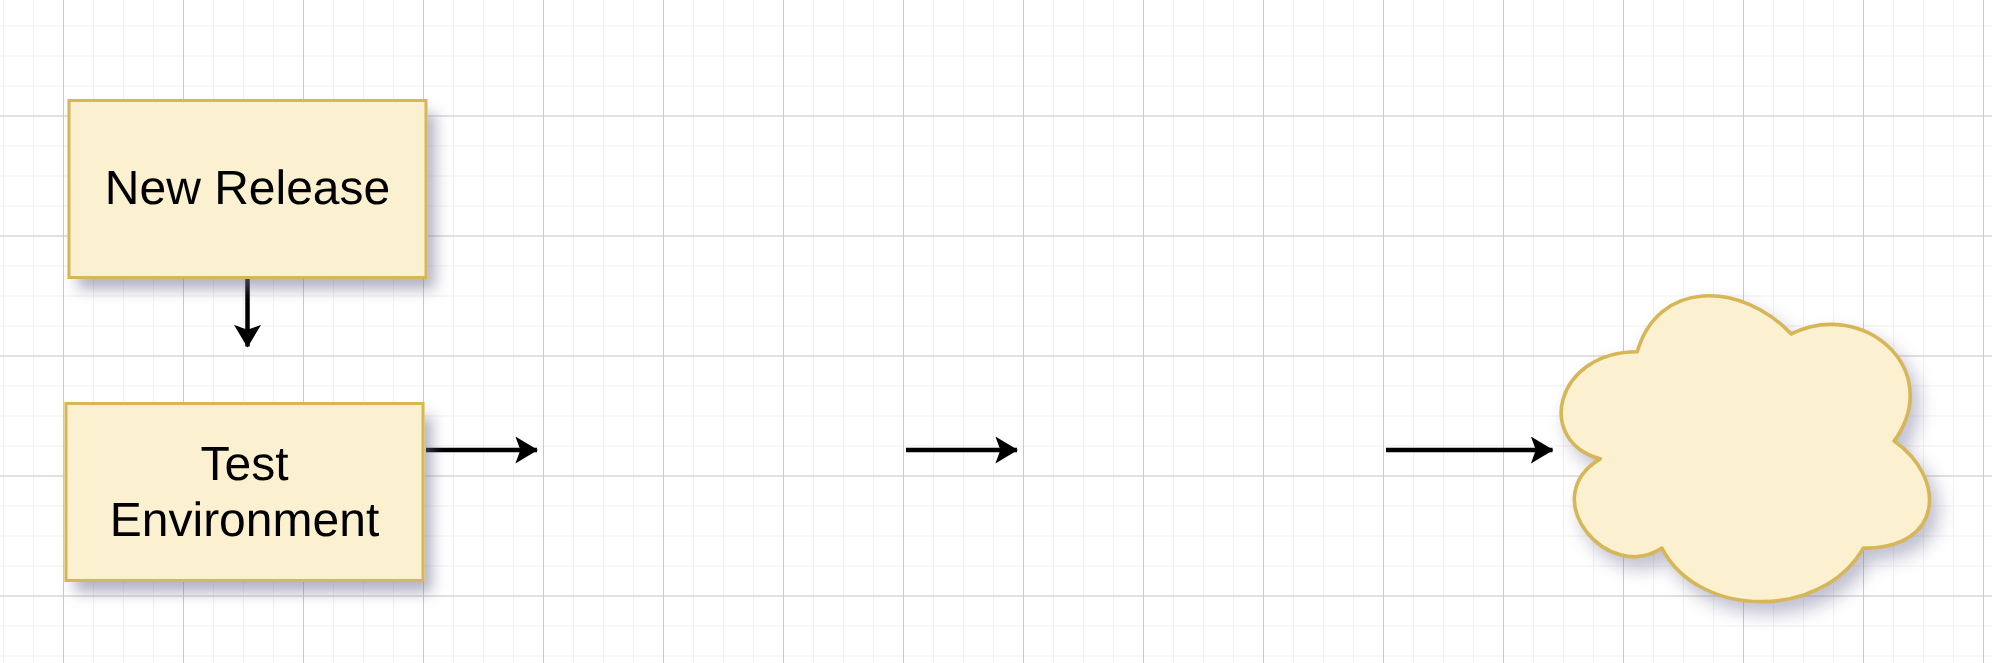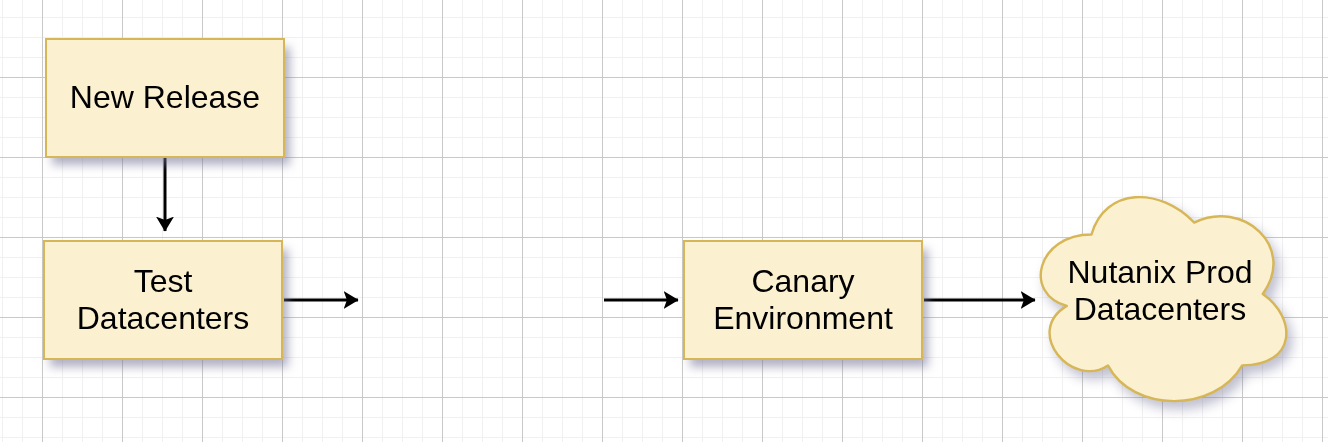--- a/index.html
+++ b/index.html
@@ -44,20 +44,21 @@
     box-sizing: border-box;
     background: #fbf1d0;
     border: 2px solid #d6b656;
     display: flex;
     align-items: center;
     justify-content: center;
     text-align: center;
     font-size: 32px;
     line-height: 1.16;
     box-shadow: 6px 8px 9px -1px rgba(114, 114, 150, 0.55);
+    margin-top: 28px;
   }
   .node .label {
     display: block;
     padding: 0 8px;
   }
   #node-new-release        { left: 45px;  top: 38px;  }
   #node-test-environment   { left: 43px;  top: 240px; }
   #node-pre-prod           { left: 363px; top: 240px; }
   #node-canary             { left: 683px; top: 240px; }
   .cloud-node {
@@ -99,34 +100,30 @@
     <path class="edge" d="M284,300 L358,300" marker-end="url(#arrowhead)"></path>
     <path class="edge" d="M604,300 L678,300" marker-end="url(#arrowhead)"></path>
     <path class="edge" d="M924,300 L1035,300" marker-end="url(#arrowhead)"></path>
   </svg>
 
   <div class="node" id="node-new-release">
     <span class="label">New Release</span>
   </div>
 
   <div class="node" id="node-test-environment">
-    <span class="label">Test Datacenters</span>
+    <span class="label">Test Environment</span>
   </div>
 
 
-  <div class="node" id="node-canary">
-    <span class="label">Canary Environment</span>
-  </div>
 
   <div class="cloud-node">
     <svg width="274" height="238" viewBox="0 0 274 238" xmlns="http://www.w3.org/2000/svg">
       <path d="M 68.5,59.5
                C 13.7,59.5 0,119 43.84,130.9
                C 0,157.08 49.32,214.2 84.94,190.4
                C 109.6,238 191.8,238 219.2,190.4
                C 274,190.4 274,142.8 239.75,119
                C 274,71.4 219.2,23.8 171.25,47.6
                C 137,11.9 82.2,11.9 68.5,59.5 Z" fill="#fbf1d0" stroke="#d6b656" stroke-width="2.4" stroke-linejoin="round"></path>
     </svg>
-    <span class="cloud-label">Nutanix Prod Datacenters</span>
   </div>
 
 </div>
 
 </body></html>

